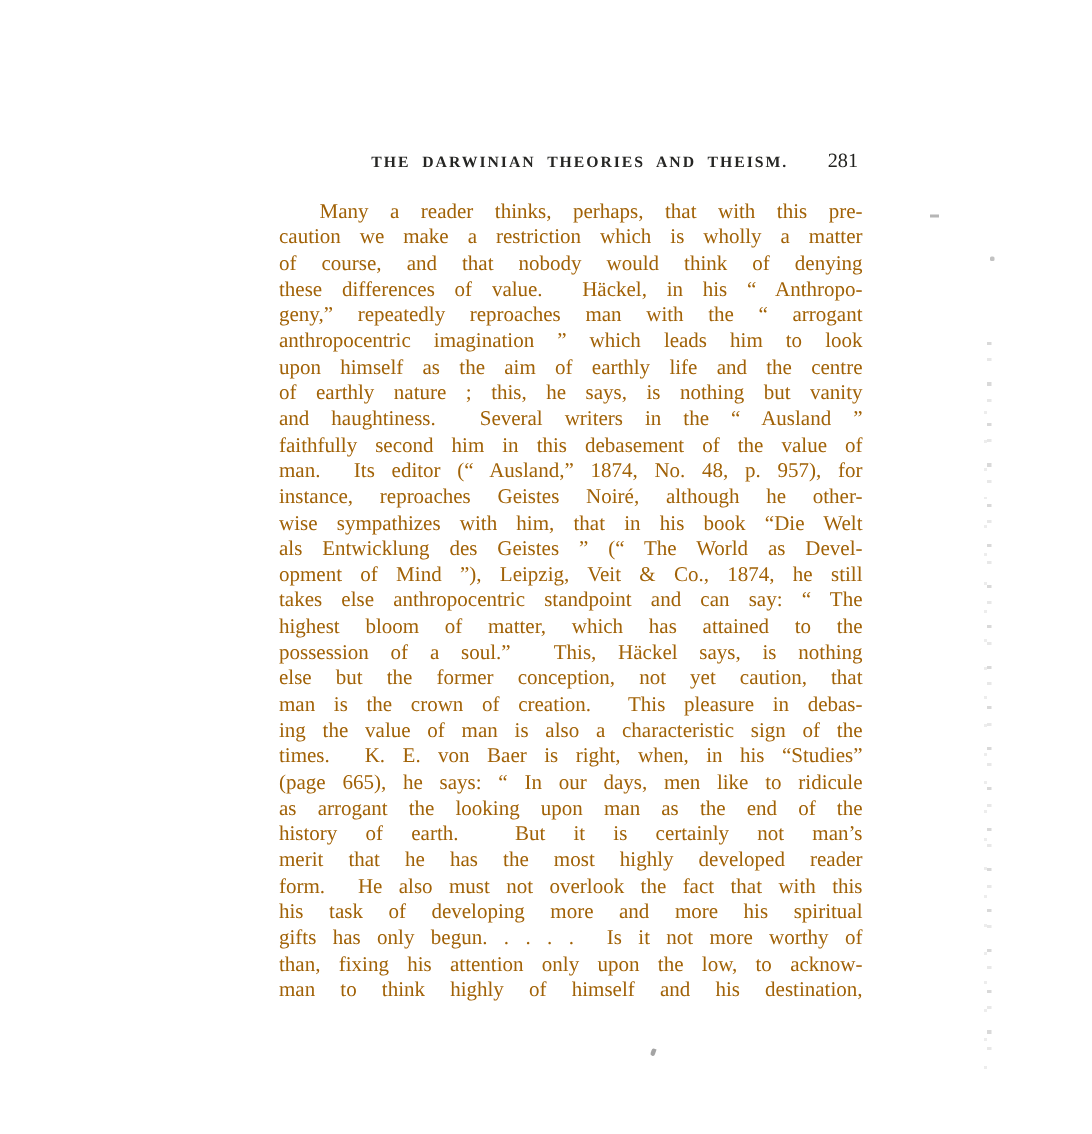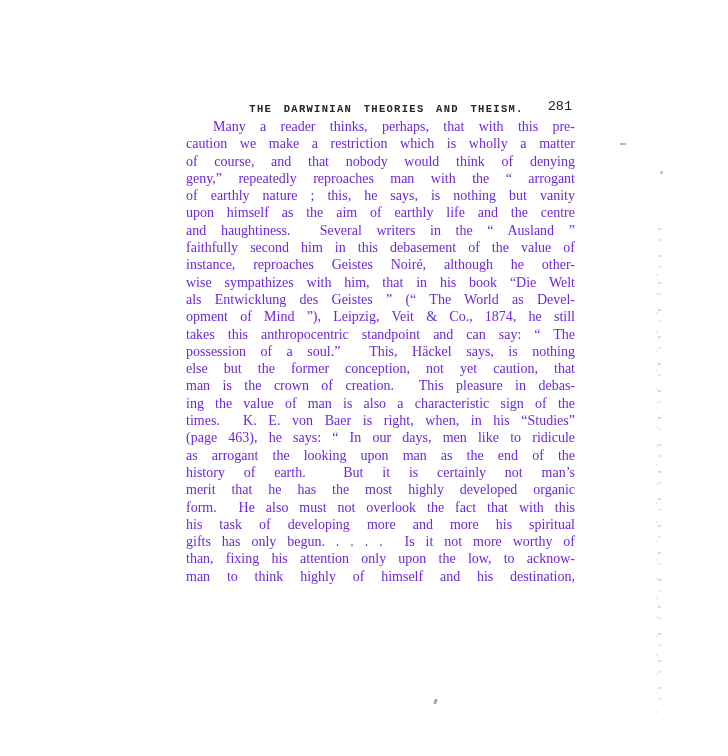--- a/index.html
+++ b/index.html
@@ -23,21 +23,20 @@
   .text-column {
     position: absolute;
     left: 186px;
     top: 101px;
     width: 389px;
   }
   .running-header {
     position: relative;
     height: 17px;
     color: #222220;
-    font-family: Liberation Mono, monospace;
   }
   .running-title {
     position: absolute;
     left: calc(50% + 6px);
     top: 2px;
     transform: translateX(-50%);
     font-size: 10.5px;
     font-weight: bold;
     letter-spacing: 1.3px;
     word-spacing: 4px;
@@ -45,23 +44,24 @@
     color: #262624;
   }
   .page-number {
     position: absolute;
     right: 3px;
     top: -2px;
     font-size: 13.5px;
     color: #22221f;
   }
   .body-text {
+    margin-top: 15px;
     font-size: 14px;
     line-height: 17.3px;
-    color: #6d28d9;
+    color: #a16207;
   }
   .line {
     text-align: justify;
     text-align-last: justify;
     white-space: normal;
     height: 17.3px;
     overflow: visible;
   }
   .line.indent {
     text-indent: 27px;
@@ -118,39 +118,43 @@
 <div class="page">
   <div class="text-column">
     <div class="running-header">
       <span class="running-title">THE DARWINIAN THEORIES AND THEISM.</span>
       <span class="page-number">281</span>
     </div>
     <div class="body-text">
         <div class="line indent">Many a reader thinks, perhaps, that with this pre-</div>
         <div class="line">caution we make a restriction which is wholly a matter</div>
         <div class="line">of course, and that nobody would think of denying</div>
+        <div class="line">these differences of value.&nbsp; Häckel, in his “ Anthropo-</div>
         <div class="line">geny,” repeatedly reproaches man with the “ arrogant</div>
+        <div class="line">anthropocentric imagination ” which leads him to look</div>
+        <div class="line">upon himself as the aim of earthly life and the centre</div>
         <div class="line">of earthly nature ; this, he says, is nothing but vanity</div>
-        <div class="line">upon himself as the aim of earthly life and the centre</div>
         <div class="line">and haughtiness.&nbsp; Several writers in the “ Ausland ”</div>
         <div class="line">faithfully second him in this debasement of the value of</div>
+        <div class="line">man.&nbsp; Its editor (“ Ausland,” 1874, No. 48, p. 957), for</div>
         <div class="line">instance, reproaches Geistes Noiré, although he other-</div>
         <div class="line">wise sympathizes with him, that in his book “Die Welt</div>
         <div class="line">als Entwicklung des Geistes ” (“ The World as Devel-</div>
         <div class="line">opment of Mind ”), Leipzig, Veit &amp; Co., 1874, he still</div>
-        <div class="line">takes this anthropocentric standpoint and can say: “ The</div>
+        <div class="line">takes else anthropocentric standpoint and can say: “ The</div>
+        <div class="line">highest bloom of matter, which has attained to the</div>
         <div class="line">possession of a soul.”&nbsp; This, Häckel says, is nothing</div>
         <div class="line">else but the former conception, not yet caution, that</div>
         <div class="line">man is the crown of creation.&nbsp; This pleasure in debas-</div>
         <div class="line">ing the value of man is also a characteristic sign of the</div>
         <div class="line">times.&nbsp; K. E. von Baer is right, when, in his “Studies”</div>
-        <div class="line">(page 463), he says: “ In our days, men like to ridicule</div>
+        <div class="line">(page 665), he says: “ In our days, men like to ridicule</div>
         <div class="line">as arrogant the looking upon man as the end of the</div>
         <div class="line">history of earth.&nbsp; But it is certainly not man’s</div>
-        <div class="line">merit that he has the most highly developed organic</div>
+        <div class="line">merit that he has the most highly developed reader</div>
         <div class="line">form.&nbsp; He also must not overlook the fact that with this</div>
         <div class="line">his task of developing more and more his spiritual</div>
         <div class="line">gifts has only begun. . . . .&nbsp; Is it not more worthy of</div>
         <div class="line">than, fixing his attention only upon the low, to acknow-</div>
         <div class="line">man to think highly of himself and his destination,</div>
       </div>
   </div>
 
   <div class="edge-artifacts"></div>
   <div class="speck speck-dash"></div>

